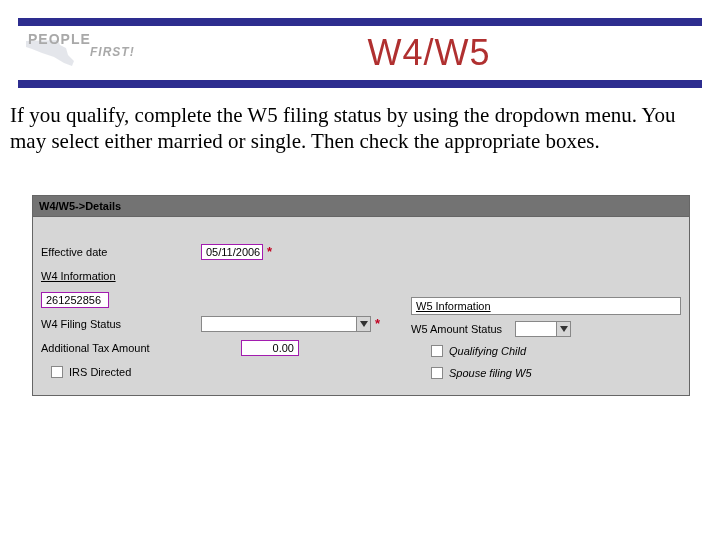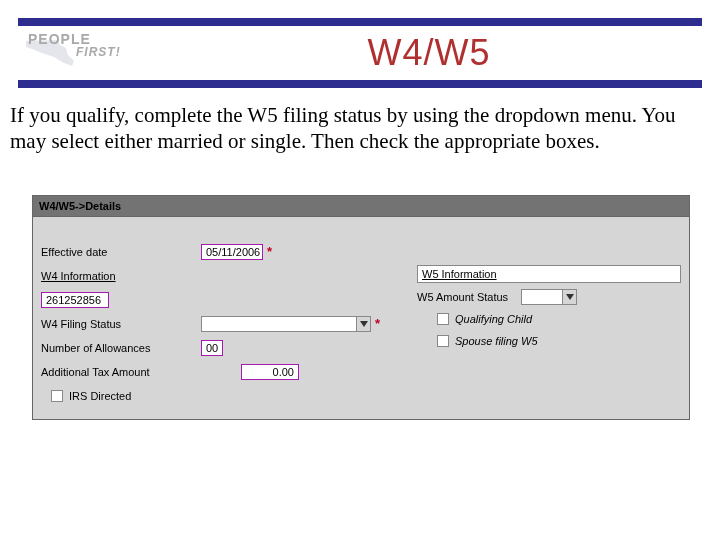--- a/index.html
+++ b/index.html
@@ -32,21 +32,21 @@
   .logo-people {
     position: absolute;
     top: -2px; left: 10px;
     font-size: 14px;
     font-weight: bold;
     letter-spacing: 1px;
     color: #a9a9a9;
   }
   .logo-first {
     position: absolute;
-    top: 12px; left: 58px;
+    top: 12px; left: 72px;
     font-size: 12px;
     font-weight: bold;
     font-style: italic;
     letter-spacing: 1px;
     color: #a9a9a9;
   }
   .florida-shape {
     position: absolute;
     left: 6px; top: 6px;
     width: 56px; height: 30px;
@@ -75,21 +75,22 @@
   }
   .form-header {
     background: #737373;
     font-weight: bold;
     padding: 4px 6px;
     border-bottom: 1px solid #666;
   }
   .form-body {
     display: flex;
     padding: 24px 8px 10px 8px;
-    gap: 16px;
+    gap: 10px;
+    align-items: flex-end;
   }
   .col-left { flex: 0 0 360px; }
   .col-right { flex: 1; padding-top: 24px; }
   .row {
     display: flex;
     align-items: center;
     min-height: 22px;
     margin-bottom: 2px;
   }
   .row .lbl { flex: 0 0 160px; }
@@ -204,24 +205,20 @@
           <span class="combo-field"></span>
           <span class="combo-btn">
             <svg viewBox="0 0 8 6">
                 <path d="M0 0 L8 0 L4 6 Z" fill="#333"></path>
               </svg>
           </span>
         </span>
         <span class="req">*</span>
       </div>
 
-      <div class="row">
-        <span class="lbl">Number of Allowances</span>
-        <span class="inp allow">00</span>
-      </div>
 
       <div class="row">
         <span class="lbl">Additional Tax Amount</span>
         <span class="inp amount">0.00</span>
       </div>
 
       <div class="row" style="padding-left:10px;">
         <span class="checkbox"></span>
         <span>IRS Directed</span>
       </div>

